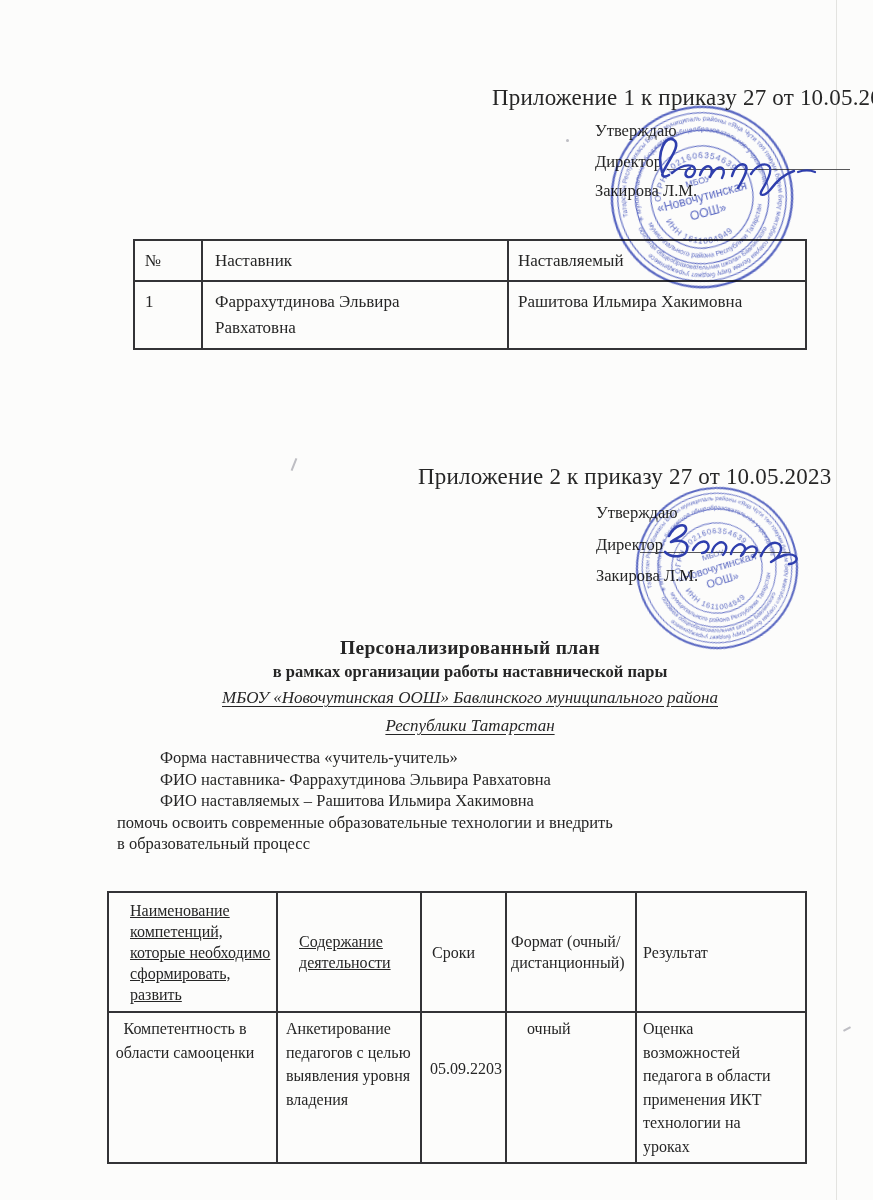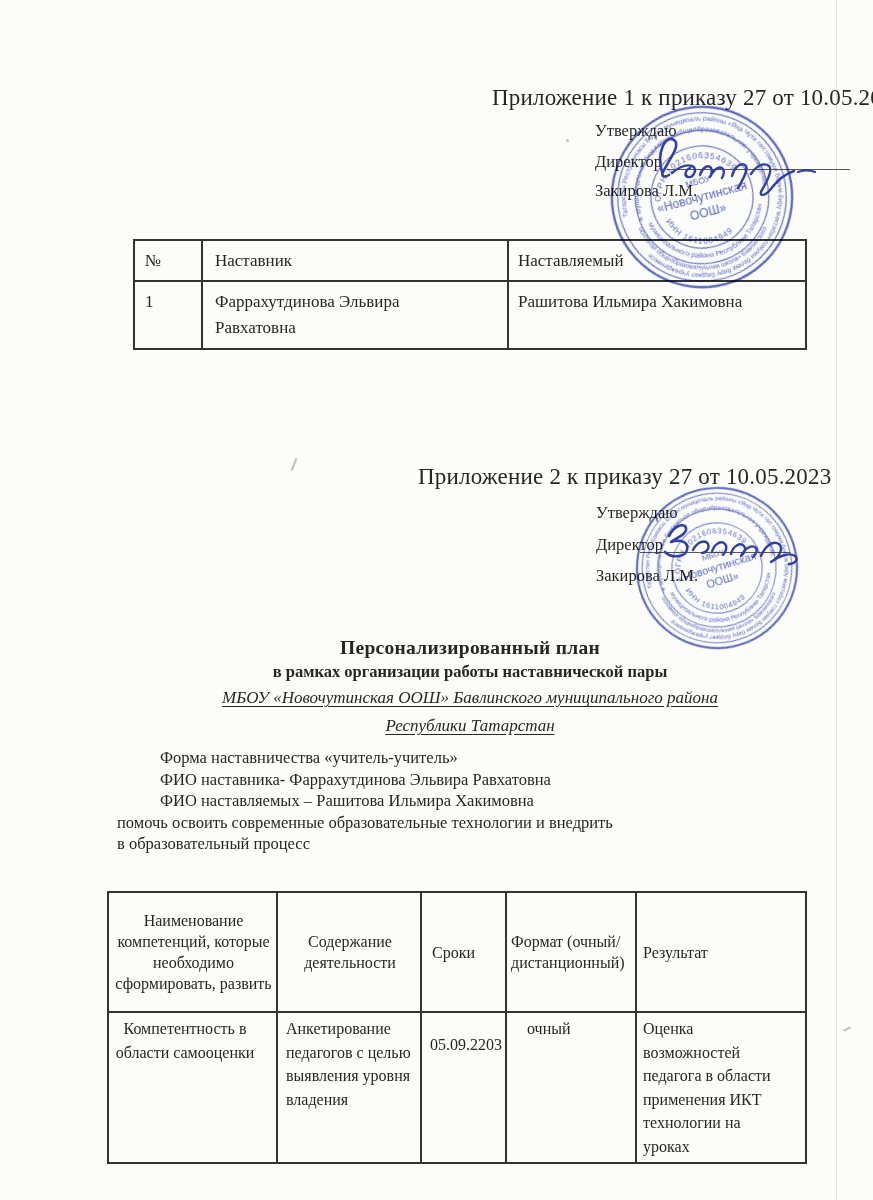--- a/index.html
+++ b/index.html
@@ -21,27 +21,27 @@
   #table1 td{padding:7px 8px 4px 10px; line-height:26px;}
   #table1 td.c2{padding-left:12px;}
   #table1 td.c3{padding-left:9px;}
   #table1 tr.hdr td{height:28px;}
   #table1 tr.body td{height:55px;}
   #table1 .limit{display:inline-block; max-width:262px;}
   
   #table2{width:698px; font-size:16px;}
   #table2 td{padding:4px 2px 4px 8px; line-height:23.5px;}
   #table2 tr.hdr td{vertical-align:middle; line-height:21px; height:110px;}
-  #table2 tr.hdr td.c1, #table2 tr.hdr td.c2{text-align:center; padding-left:4px;}
+  #table2 tr.hdr td.c1, #table2 tr.hdr td.c2{padding-left:21px;text-decoration:underline;}
   #table2 tr.hdr td.c3{padding-left:10px;}
   #table2 tr.hdr td.c4{white-space:pre-line; padding-left:4px;}
   #table2 tr.hdr td.c5{padding-left:6px;}
   #table2 tr.body td{height:96px;}
   #table2 tr.body td.c1{text-align:center; padding-left:4px; padding-right:19px;}
-  #table2 tr.body td.c3{padding-top:20px; padding-left:8px; padding-right:0;}
+  #table2 tr.body td.c3{padding-top:44px; padding-left:8px; padding-right:0;}
   #table2 tr.body td.c4{padding-left:20px;}
   #table2 tr.body td.c5{padding-left:6px; padding-right:15px;}
   
   .title-line{text-align:center;}
   #title-l1{font-weight:bold; font-size:19.5px; letter-spacing:.3px;}
   #title-l2{font-weight:bold; font-size:16.5px; margin-top:3px;}
   #title-l3,#title-l4{font-style:italic; font-size:17px; text-decoration:underline; text-underline-offset:3px; margin-top:6px;}
   #title-l4{margin-top:8px;}
   #intro{font-size:16.5px; line-height:21.6px; width:700px;}
   #intro .ind{padding-left:43px;}

